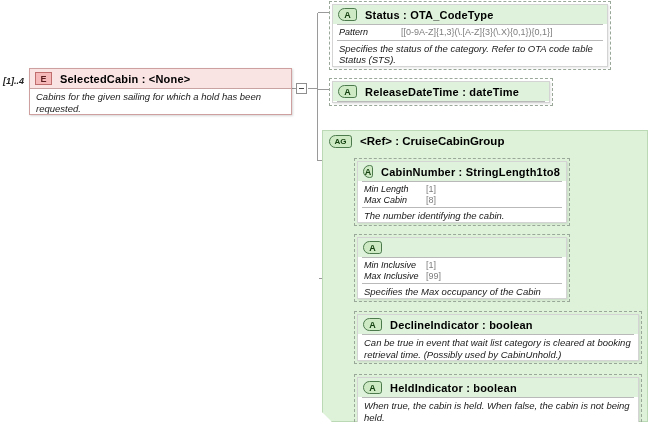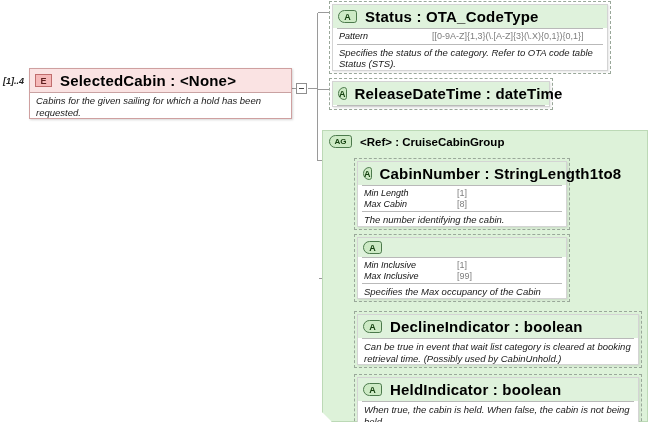--- a/index.html
+++ b/index.html
@@ -40,21 +40,21 @@
     background: #ffffff;
   }
   .node-head {
     display: flex;
     align-items: center;
     box-sizing: border-box;
     padding: 3px 6px 3px 5px;
     white-space: nowrap;
   }
   .node-title {
-    font-size: 15px;
+    font-size: 11px;
     font-weight: bold;
     letter-spacing: 0.2px;
   }
   .node-sep {
     height: 1px;
     background: #b9b9b9;
     margin: 0 4px;
   }
   .node-doc {
     font-size: 9.5px;
@@ -73,21 +73,20 @@
   .facet-row {
     display: flex;
   }
   .facet-name {
     font-style: italic;
     width: 62px;
     color: #111;
   }
   .facet-val {
     color: #7d7d7d;
-    margin-left: 31px;
   }
 
   
   .el-box {
     border: 1px solid #cfa0a0;
     background: #fdf0f0;
     box-shadow: 1px 1px 2px rgba(0,0,0,0.16);
   }
   .el-box .node-head { background: #fae3e3; }
   .el-box .node-doc  { background: #ffffff; }
@@ -147,21 +146,21 @@
   .group-panel {
     position: absolute;
     box-sizing: border-box;
     background: #ddf2d9;
     border: 1px solid #bcd9b6;
     box-shadow: 2px 2px 3px rgba(0,0,0,0.17);
     clip-path: polygon(0 0, 100% 0, 100% 100%, 10px 100%, 0 calc(100% - 10px));
   }
   .group-head {
     display: flex;
-    align-items: flex-end;
+    align-items: flex-start;
     padding: 4px 6px 3px 6px;
     white-space: nowrap;
   }
   .group-title {
     font-size: 11.5px;
     font-weight: bold;
   }
 
   
   .on-green { background: transparent; }

